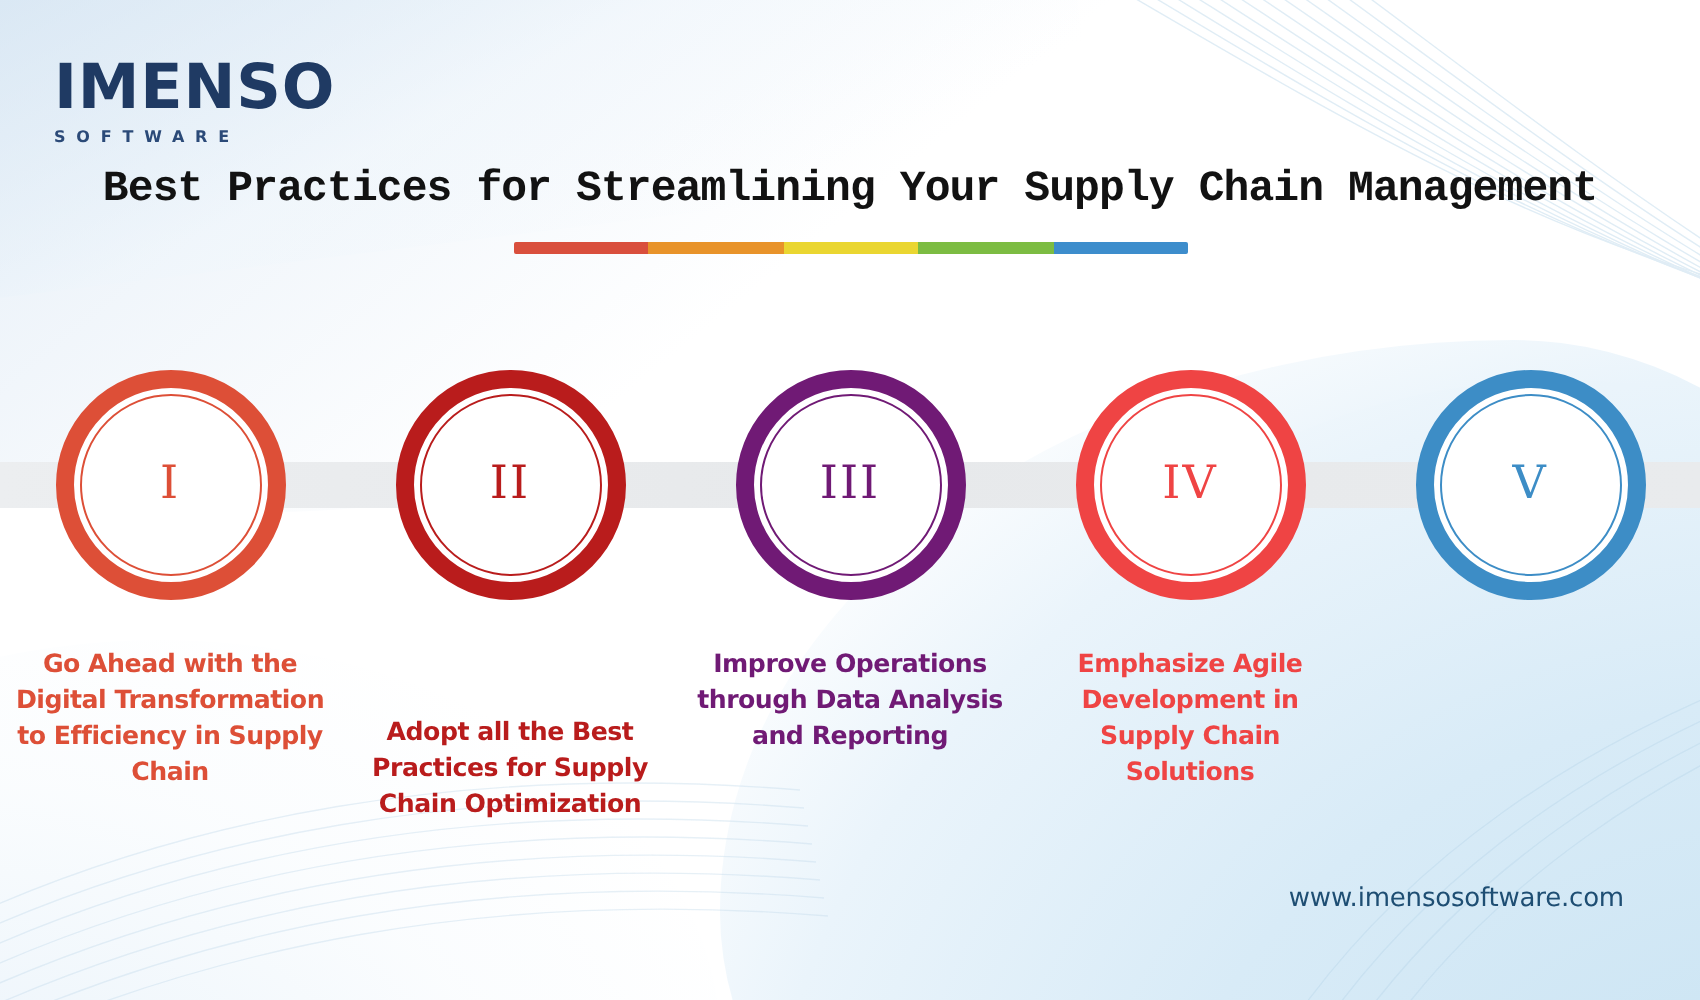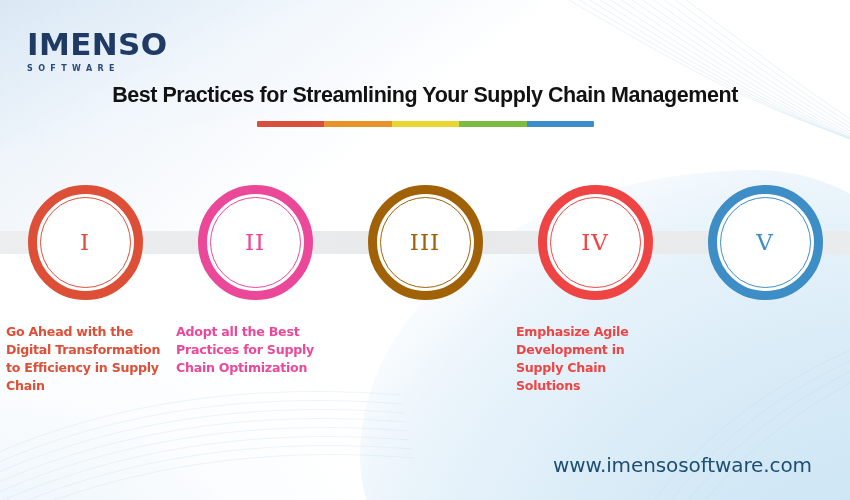--- a/index.html
+++ b/index.html
@@ -113,21 +113,21 @@
     white-space: nowrap;
   }
 
   
   .title {
     position: absolute;
     left: 0;
     top: 83px;
     width: 850px;
     text-align: center;
-    font-family: Liberation Sans, sans-serif;
+    font-family: Liberation Mono, monospace;
     font-size: 21.5px;
     font-weight: 700;
     letter-spacing: -0.45px;
     color: #121212;
     white-space: nowrap;
   }
 
   
   .underline {
     position: absolute;
@@ -185,36 +185,36 @@
     font-family: "DejaVu Serif", serif;
     font-size: 23px;
     font-weight: 400;
     letter-spacing: 1px;
     color: currentColor;
     line-height: 1;
   }
   .caption {
     margin-top: 23px;
     width: 158px;
-    text-align: left;
+    text-align: center;
     font-family: "DejaVu Sans", sans-serif;
     font-size: 12.6px;
     font-weight: 600;
     line-height: 1.42;
     letter-spacing: -0.25px;
     color: currentColor;
   }
 
   
   .footer-url {
     position: absolute;
     right: 38px;
-    top: 453px;
+    top: 442px;
     font-family: "DejaVu Sans", sans-serif;
-    font-size: 20px;
+    font-size: 13px;
     font-weight: 400;
     letter-spacing: -0.1px;
     color: #1e4e73;
     white-space: nowrap;
   }
 </style>
 </head>
 <body>
 
 <div id="infographic">
@@ -280,35 +280,36 @@
   <div class="steps">
     <div class="step" style="color: rgb(221, 79, 55);">
       <div class="circle-wrap">
         <div class="ring-outer"></div>
         <div class="ring-inner"></div>
         <div class="numeral">I</div>
       </div>
       <div class="caption">Go Ahead with the Digital Transformation to Efficiency in Supply Chain</div>
     </div>
 
-    <div class="step" style="color: #ec4899;">
+    <div class="step" style="color: #b91c1c; gap: 34px;">
       <div class="circle-wrap">
         <div class="ring-outer"></div>
         <div class="ring-inner"></div>
         <div class="numeral">II</div>
       </div>
       <div class="caption">Adopt all the Best Practices for Supply Chain Optimization</div>
     </div>
 
-    <div class="step" style="color: #a16207;">
+    <div class="step" style="color: #701a75;">
       <div class="circle-wrap">
         <div class="ring-outer"></div>
         <div class="ring-inner"></div>
         <div class="numeral">III</div>
       </div>
+      <div class="caption">Improve Operations through Data Analysis and Reporting</div>
     </div>
 
     <div class="step" style="color: #ef4444;">
       <div class="circle-wrap">
         <div class="ring-outer"></div>
         <div class="ring-inner"></div>
         <div class="numeral">IV</div>
       </div>
       <div class="caption">Emphasize Agile Development in Supply Chain Solutions</div>
     </div>

